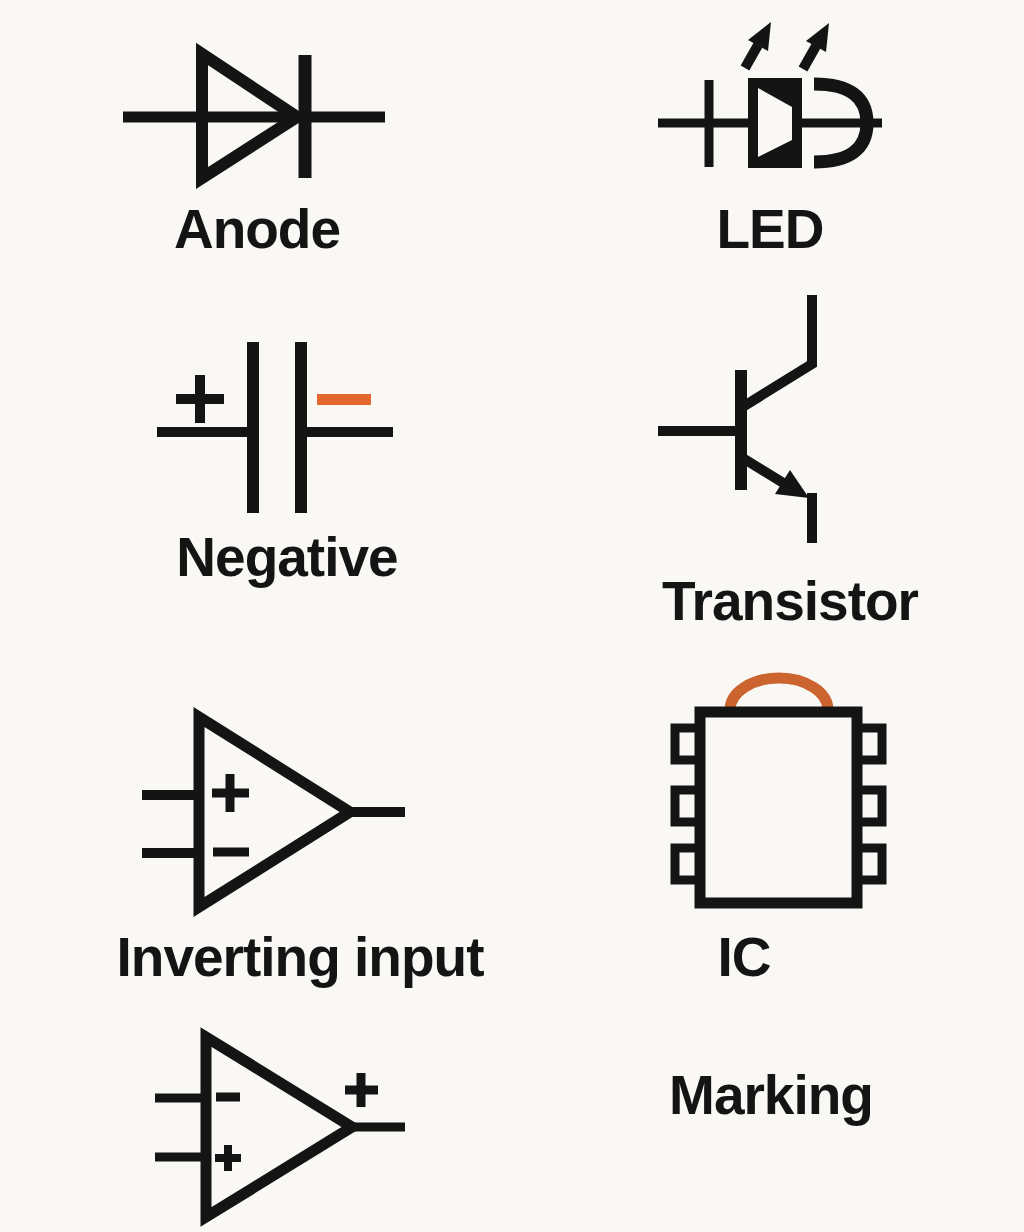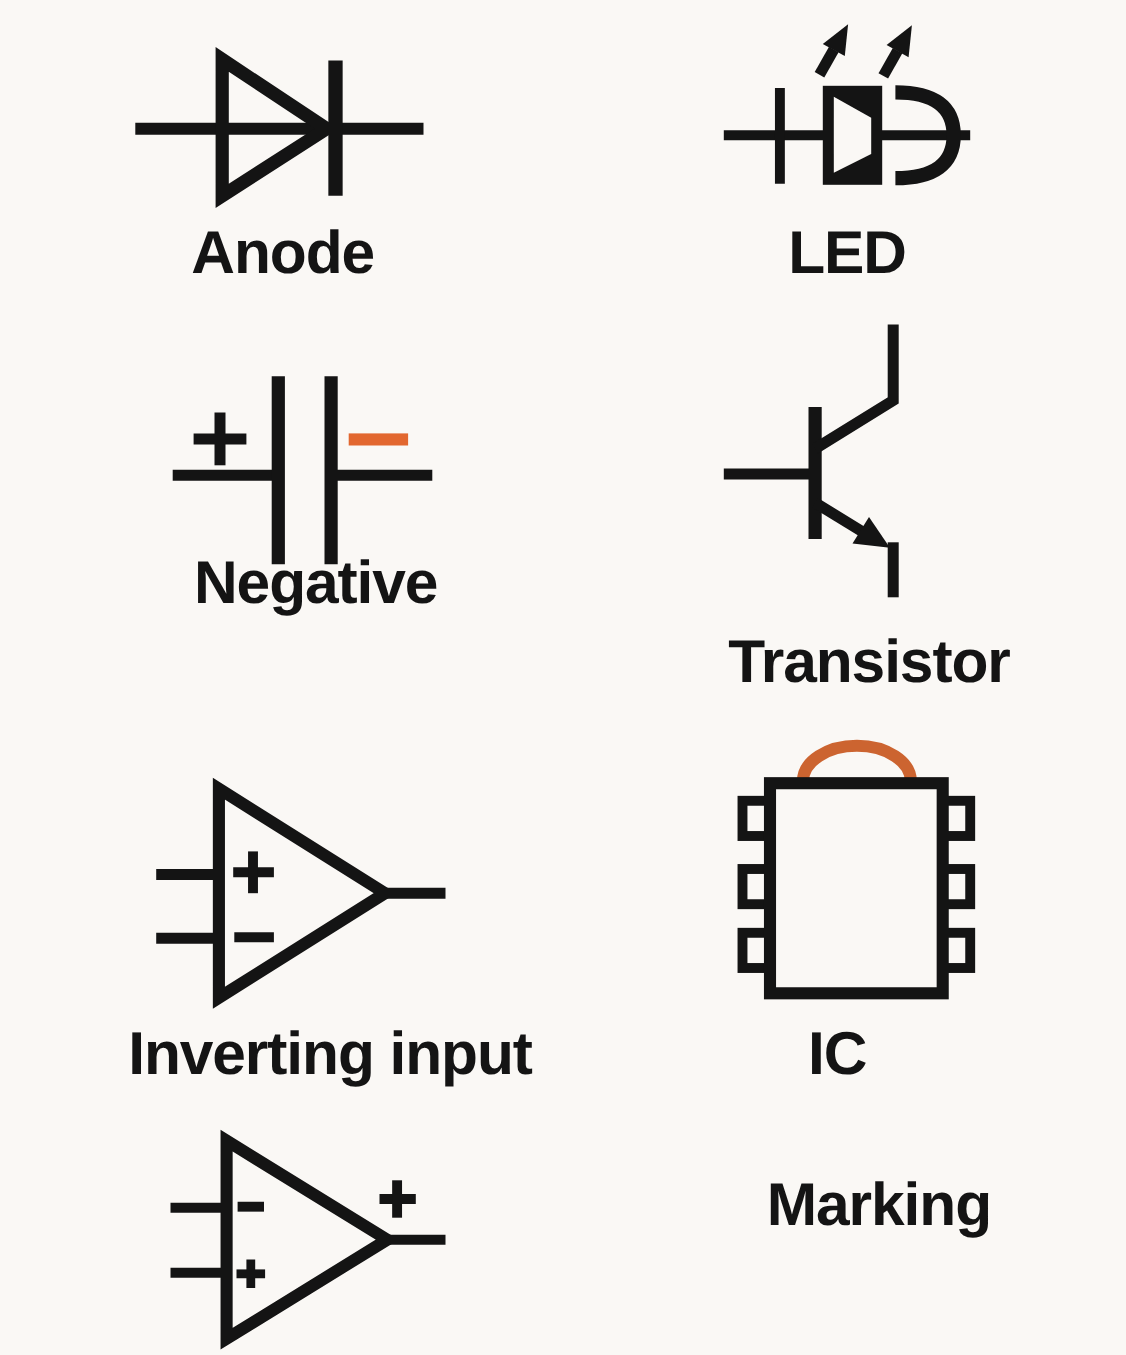--- a/index.html
+++ b/index.html
@@ -116,27 +116,27 @@
         <line x1="345" y1="1090" x2="378" y2="1090" stroke-width="9"></line>
         <line x1="361" y1="1073" x2="361" y2="1107" stroke-width="9"></line>
       </g>
     </g>
   </svg>
 
   <div class="lbl" style="left:257px; top:200px;">Anode</div>
 
   <div class="lbl" style="left:770px; top:200px;">LED</div>
 
-  <div class="lbl" style="left:287px; top:500px;">
+  <div class="lbl" style="left:287px; top:528px;">
     <div>Negative</div>
   </div>
 
   <div class="lbl" style="left:790px; top:572px;">Transistor</div>
 
   <div class="lbl" style="left:300px; top:928px;">Inverting input</div>
 
-  <div class="lbl" style="left:761px; top:928px;">IC</div>
+  <div class="lbl" style="left:744px; top:928px;">IC</div>
 
-  <div class="lbl" style="left:771px; top:1066px;margin-left:28px;">
+  <div class="lbl" style="left:771px; top:1066px;">
     <div>Marking</div>
   </div>
 
 </div>
 
 </body></html>

